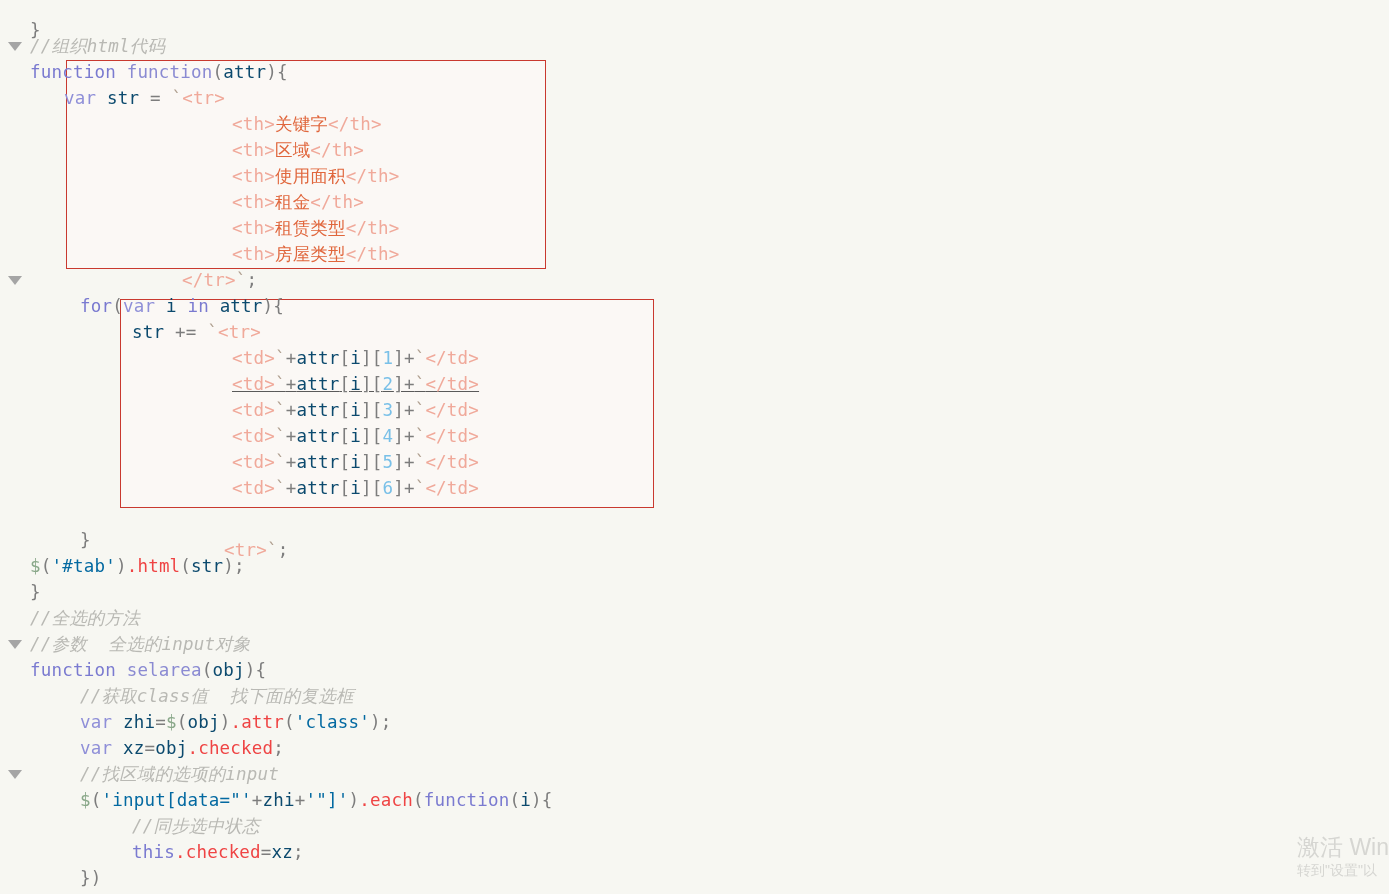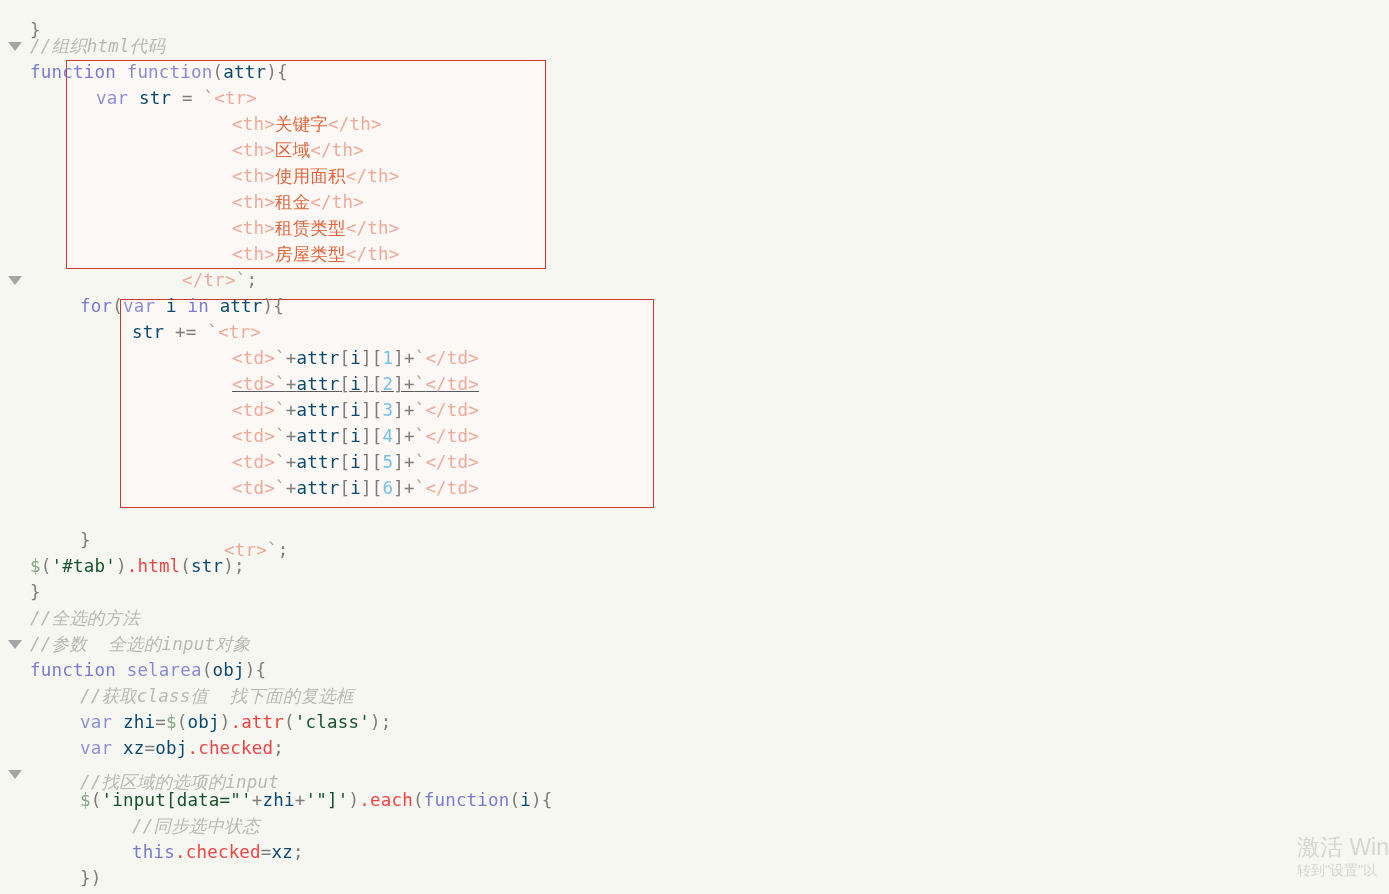--- a/index.html
+++ b/index.html
@@ -61,21 +61,21 @@
     border-top: 9px solid #a5a5a5;
   }
 
   
   .kw       { color: #7a7ad0; }  
   .kw2      { color: #8f8fd8; }  
   .fn       { color: #8a8ad2; }  
   .plain    { color: #0c4a6e; }
   .punct    { color: #7d7d7d; }
   .num      { color: #79c0e8; }  
-  .str      { color: #14532d; margin-top: 40px; }  
+  .str      { color: #0369a1; margin-top: 40px; }  
   .tag      { color: #f0a99a; }  
   .cn       { color: #e0663c; }  
   .prop     { color: #ef4444; }  
   .dollar   { color: #8aa88a; }  
   .tick     { color: #b0a090; }  
   .comment  {
     color: #b9b9b4;
     font-style: italic;
   }
 
@@ -128,21 +128,21 @@
 
   <div class="line" style="top:7px;">
     <span class="code comment" style="left:30px;">//组织html代码</span>
   </div>
 
   <div class="line" style="top:33px;">
     <span class="code" style="left:30px;"><span class="kw">function</span><span class="plain"> </span><span class="fn">function</span><span class="punct">(</span><span class="plain">attr</span><span class="punct">){</span></span>
   </div>
 
   <div class="line" style="top:59px;">
-    <span class="code" style="left:96px;"><span class="kw2">var</span><span class="plain"> str </span><span class="punct">= </span><span class="tick">`</span><span class="tag">&lt;tr&gt;</span></span>
+    <span class="code" style="left:64px;"><span class="kw2">var</span><span class="plain"> str </span><span class="punct">= </span><span class="tick">`</span><span class="tag">&lt;tr&gt;</span></span>
   </div>
 
   <div class="line" style="top:85px;">
     <span class="code" style="left:232px;"><span class="tag">&lt;th&gt;</span><span class="cn">关键字</span><span class="tag">&lt;/th&gt;</span></span>
   </div>
   <div class="line" style="top:111px;">
     <span class="code" style="left:232px;"><span class="tag">&lt;th&gt;</span><span class="cn">区域</span><span class="tag">&lt;/th&gt;</span></span>
   </div>
   <div class="line" style="top:137px;">
     <span class="code" style="left:232px;"><span class="tag">&lt;th&gt;</span><span class="cn">使用面积</span><span class="tag">&lt;/th&gt;</span></span>
@@ -219,21 +219,21 @@
 
   <div class="line" style="top:683px;">
     <span class="code" style="left:80px;"><span class="kw2">var</span><span class="plain"> zhi</span><span class="punct">=</span><span class="dollar">$</span><span class="punct">(</span><span class="plain">obj</span><span class="punct">)</span><span class="prop">.attr</span><span class="punct">(</span><span class="str">'class'</span><span class="punct">);</span></span>
   </div>
 
   <div class="line" style="top:709px;">
     <span class="code" style="left:80px;"><span class="kw2">var</span><span class="plain"> xz</span><span class="punct">=</span><span class="plain">obj</span><span class="prop">.checked</span><span class="punct">;</span></span>
   </div>
 
   <div class="line" style="top:735px;">
-    <span class="code comment" style="left:80px;margin-top:8px;">//找区域的选项的input</span>
+    <span class="code comment" style="left:80px;">//找区域的选项的input</span>
   </div>
 
   <div class="line" style="top:761px;">
     <span class="code" style="left:80px;"><span class="dollar">$</span><span class="punct">(</span><span class="str">'input[data="'</span><span class="punct">+</span><span class="plain">zhi</span><span class="punct">+</span><span class="str">'"]'</span><span class="punct">)</span><span class="prop">.each</span><span class="punct">(</span><span class="kw">function</span><span class="punct">(</span><span class="plain">i</span><span class="punct">){</span></span>
   </div>
 
   <div class="line" style="top:787px;">
     <span class="code comment" style="left:132px;">//同步选中状态</span>
   </div>
 

